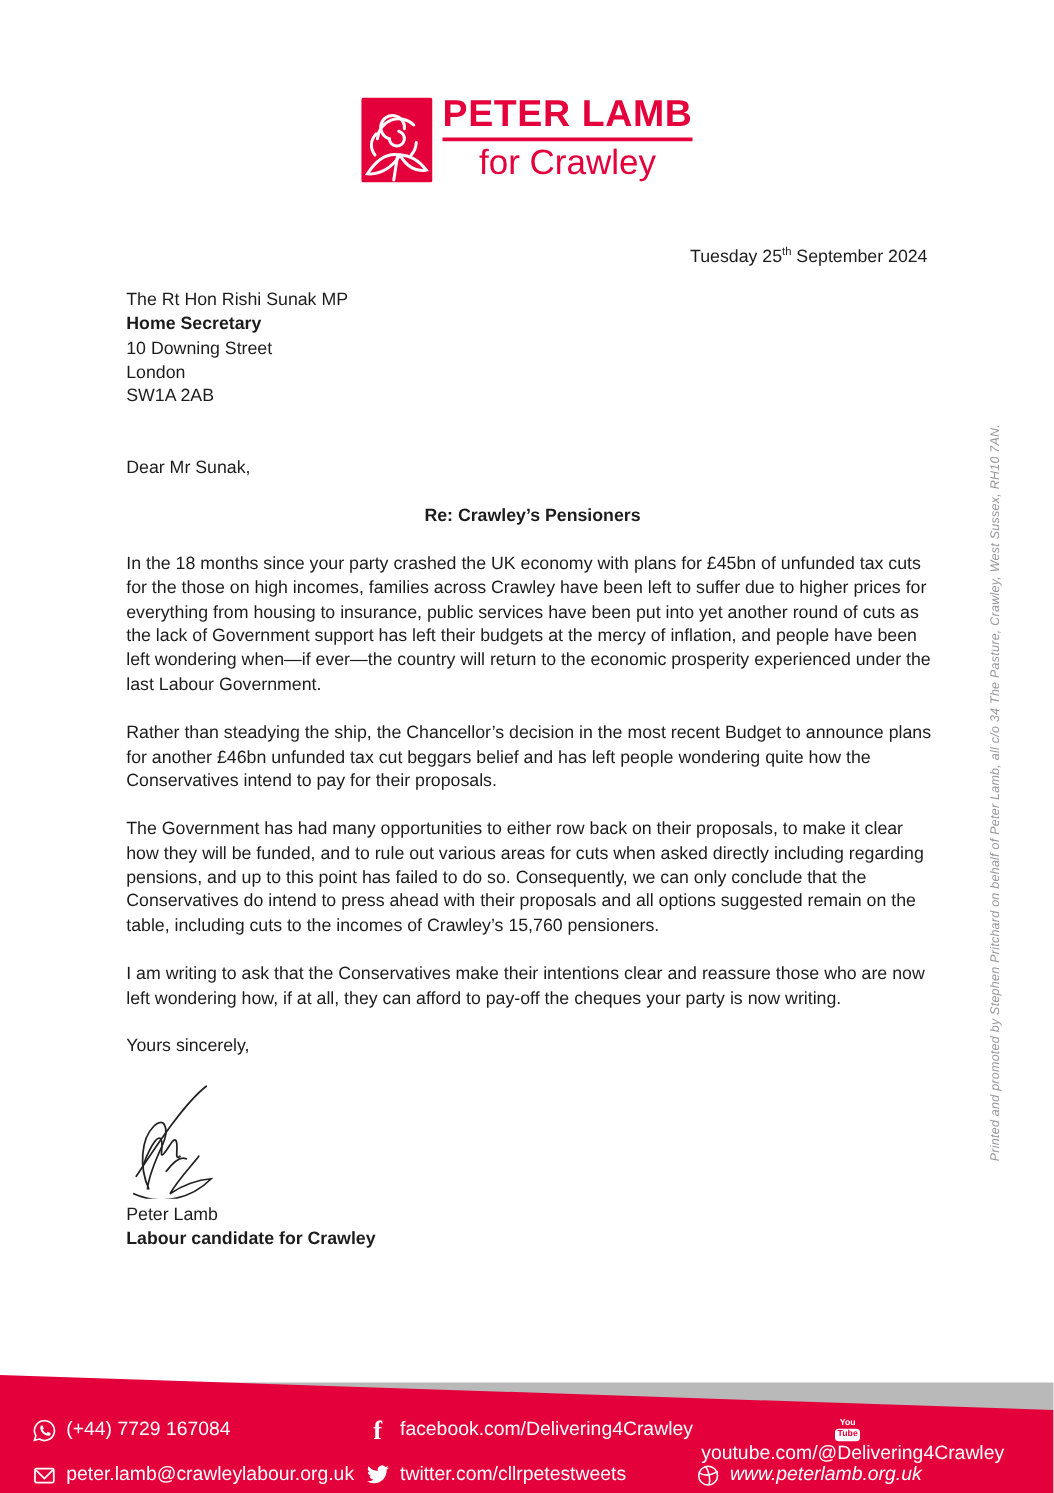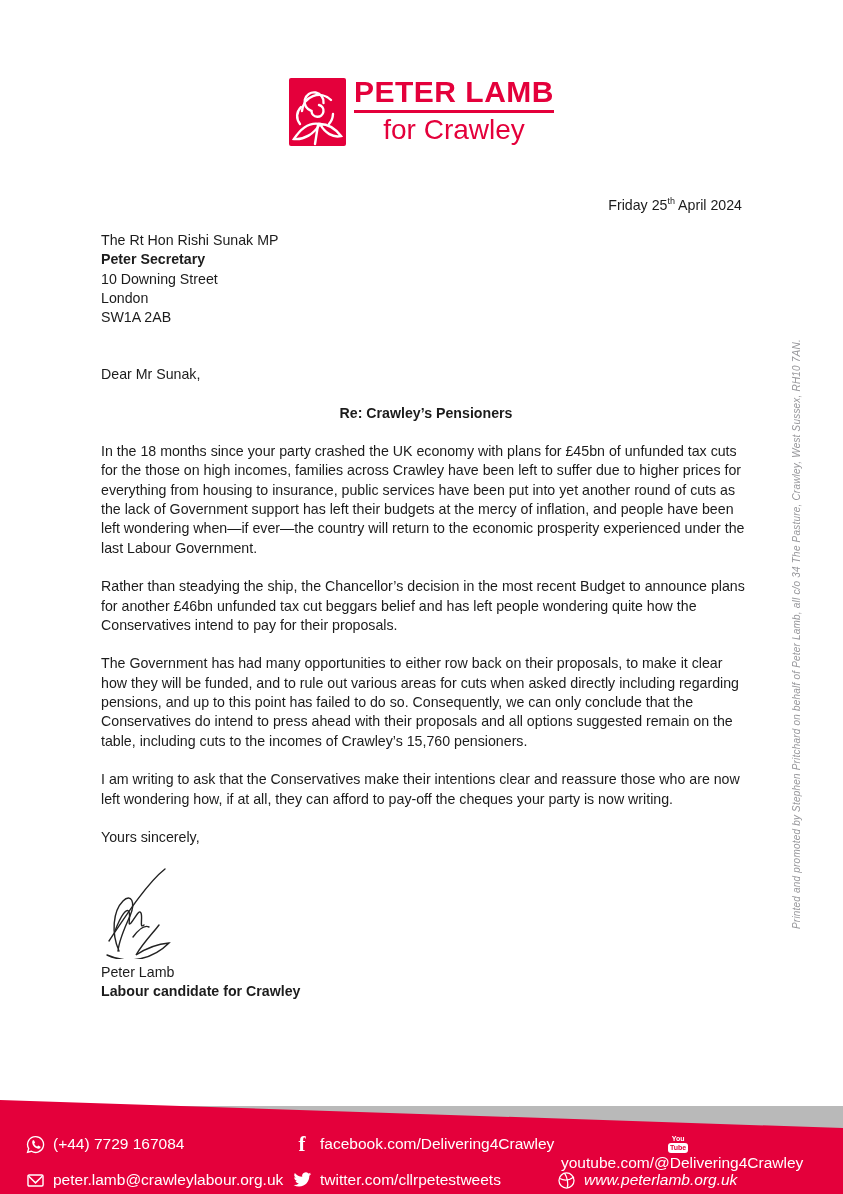--- a/index.html
+++ b/index.html
@@ -63,25 +63,25 @@
           <path d="M29 47 L26 66"></path>
         </g>
       </svg>
     </div>
     <div class="lh-text">
       <div class="lh-name">PETER LAMB</div>
       <div class="lh-tag">for Crawley</div>
     </div>
   </div>
 
-  <div class="date-line"><span>Friday 25</span><sup>th</sup><span> April 2024</span></div>
+  <div class="date-line"><span>Tuesday 25</span><sup>th</sup><span> September 2024</span></div>
 
   <div class="address">
     <div>The Rt Hon Rishi Sunak MP</div>
-    <div class="bold">Peter Secretary</div>
+    <div class="bold">Home Secretary</div>
     <div>10 Downing Street</div>
     <div>London</div>
     <div>SW1A 2AB</div>
   </div>
 
   <div class="body-text">
     <div>Dear Mr Sunak,</div>
     <div class="subject">Re: Crawley’s Pensioners</div>
     <div>In the 18 months since your party crashed the UK economy with plans for £45bn of unfunded tax cuts for the those on high incomes, families across Crawley have been left to suffer due to higher prices for everything from housing to insurance, public services have been put into yet another round of cuts as the lack of Government support has left their budgets at the mercy of inflation, and people have been left wondering when—if ever—the country will return to the economic prosperity experienced under the last Labour Government.</div>
     <div>Rather than steadying the ship, the Chancellor’s decision in the most recent Budget to announce plans for another £46bn unfunded tax cut beggars belief and has left people wondering quite how the Conservatives intend to pay for their proposals.</div>

